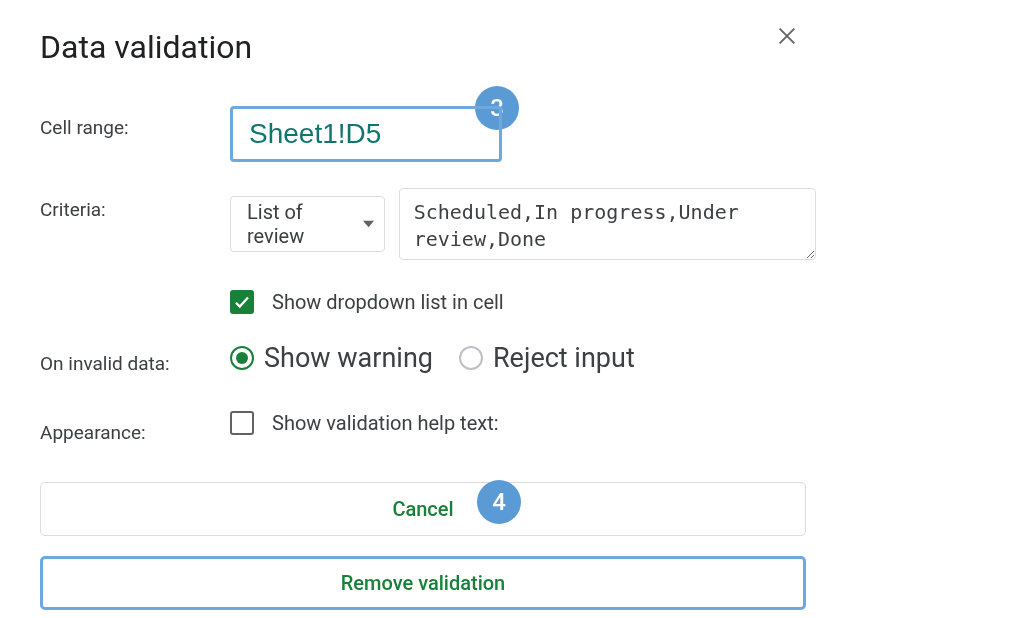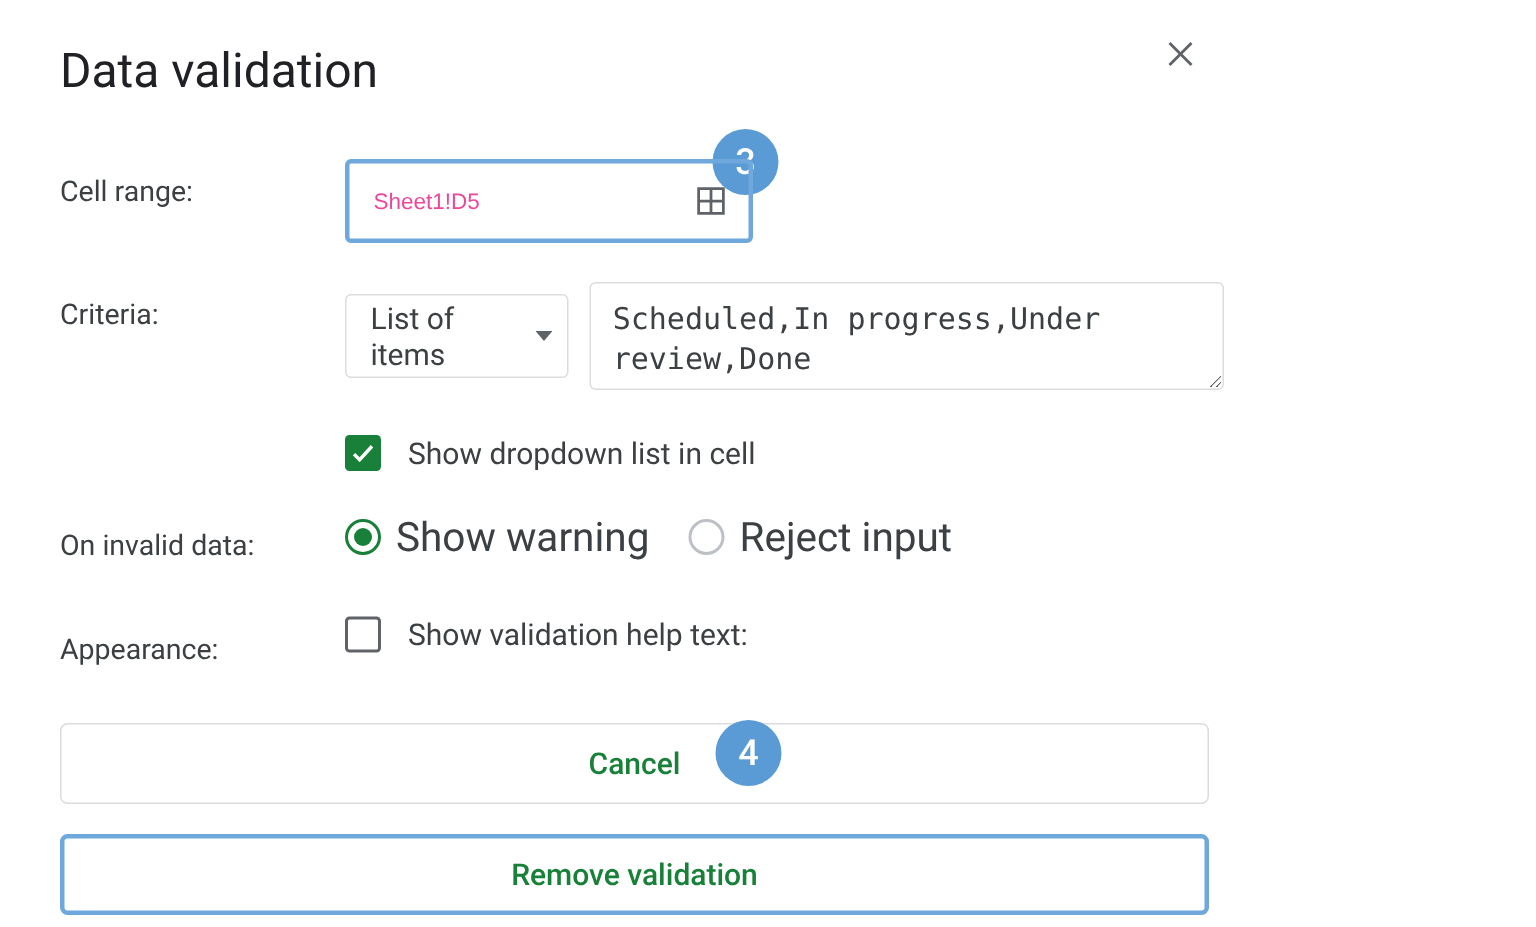--- a/index.html
+++ b/index.html
@@ -59,23 +59,23 @@
     border-radius: 4px;
     display: flex;
     align-items: center;
     width: 272px;
     height: 56px;
     padding: 0 14px;
   }
   .cell-range-input input {
     border: none;
     outline: none;
-    font-size: 15px;
+    font-size: 28px;
     flex: 1;
-    color: #ec4899;
+    color: #0f766e;
     background: transparent;
   }
   .grid-icon {
     width: 22px;
     height: 22px;
     color: #5f6368;
   }
   .annot {
     position: absolute;
     width: 44px;
@@ -227,21 +227,21 @@
             <line x1="12" y1="3" x2="12" y2="21"></line>
         </svg>
       </div>
     </div>
   </div>
 
   <div class="row" style="margin-bottom:30px;">
     <div class="label-col">Criteria:</div>
     <div class="content-col">
       <div class="criteria-dd">
-        <span>List of items</span>
+        <span>List of review</span>
         <svg viewBox="0 0 10 6">
             <path d="M0 0 L5 6 L10 0 Z"></path>
           </svg>
       </div>
       <textarea class="criteria-text" style="">Scheduled,In progress,Under review,Done</textarea>
     </div>
   </div>
 
   <div class="row" style="margin-bottom:28px;">
     <div class="label-col"></div>

